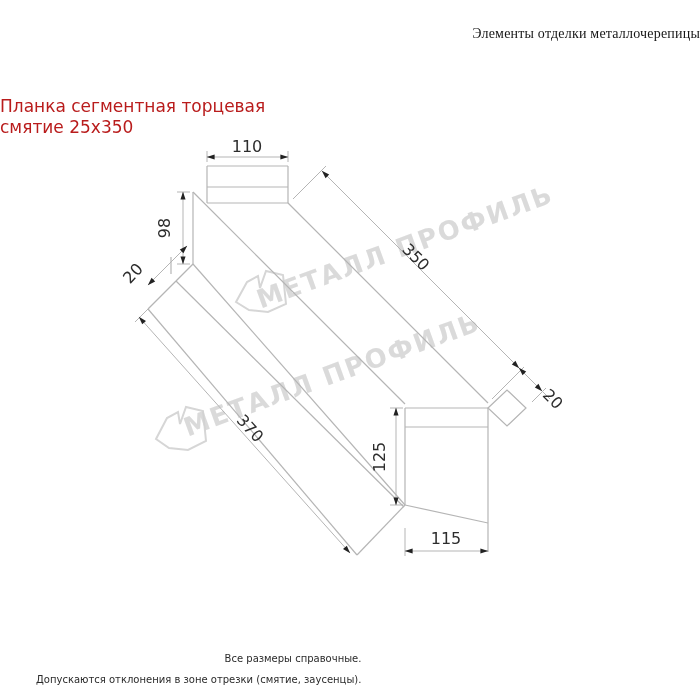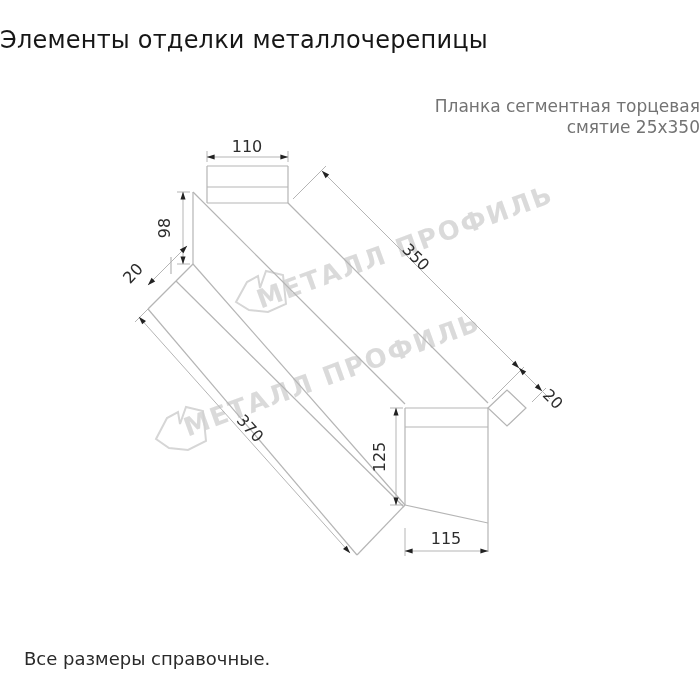--- a/index.html
+++ b/index.html
@@ -1,22 +1,22 @@
 <!DOCTYPE html>
 <html><head>
 <meta charset="utf-8">
 <style>
   html,body{margin:0;padding:0;background:#ffffff;}
   body{width:700px;height:700px;position:relative;overflow:hidden;
        font-family:"DejaVu Sans","Liberation Sans",sans-serif;}
-  .page-title{position:absolute;top:26px;left:0;width:700px;text-align:left;
-       font-size:24px;font-weight:400;color:#161616;letter-spacing:0.2px;}
-  .product-name{position:absolute;top:96px;left:0;width:700px;text-align:right;
-       font-size:17px;color:#737373;line-height:21px;}
-  .notes{position:absolute;left:24px;top:648px;font-size:18px;color:#2a2a2a;line-height:21px;text-align:right;}
+  .page-title{position:absolute;top:26px;left:0;width:700px;text-align:right;
+       font-size:14px;font-weight:400;color:#161616;letter-spacing:0.2px;font-family:Liberation Serif, serif;}
+  .product-name{position:absolute;top:96px;left:0;width:700px;text-align:left;
+       font-size:17px;color:#b91c1c;line-height:21px;}
+  .notes{position:absolute;left:36px;top:648px;font-size:10px;color:#2a2a2a;line-height:21px;text-align:right;}
   svg text.dim{font-family:"DejaVu Sans","Liberation Sans",sans-serif;
        font-size:16px;fill:#2d2d2d;}
   svg text.wm{font-family:"DejaVu Sans","Liberation Sans",sans-serif;
        font-size:26px;font-weight:600;fill:#d2d2d2;letter-spacing:2px;opacity:0.8;}
   .drawing-wrap{position:absolute;top:0;left:0;}
 </style>
 </head>
 <body>
 
 <div class="page-title">Элементы отделки металлочерепицы</div>
@@ -133,13 +133,14 @@
     <text class="dim" text-anchor="middle" transform="translate(549,403) rotate(45)">20</text>
     <text class="dim" text-anchor="middle" transform="translate(246,432) rotate(48)">370</text>
     <text class="dim" text-anchor="middle" transform="translate(385,457) rotate(-90)">125</text>
     <text class="dim" text-anchor="middle" x="446" y="544">115</text>
   </g>
 </svg>
 </div>
 
 <div class="notes">
   <div>Все размеры справочные.</div>
+  <div>Допускаются отклонения в зоне отрезки (смятие, заусенцы).</div>
 </div>
 
 </body></html>

